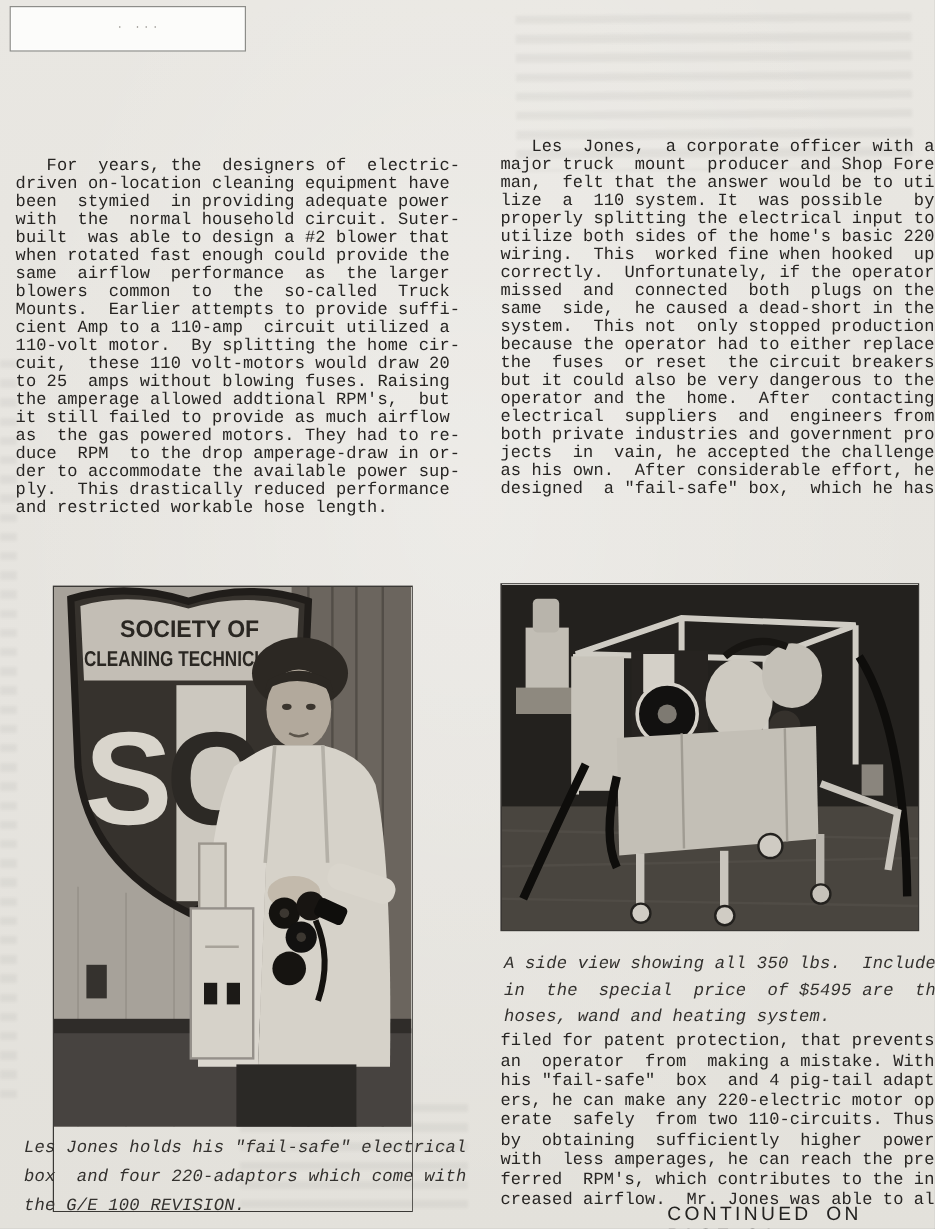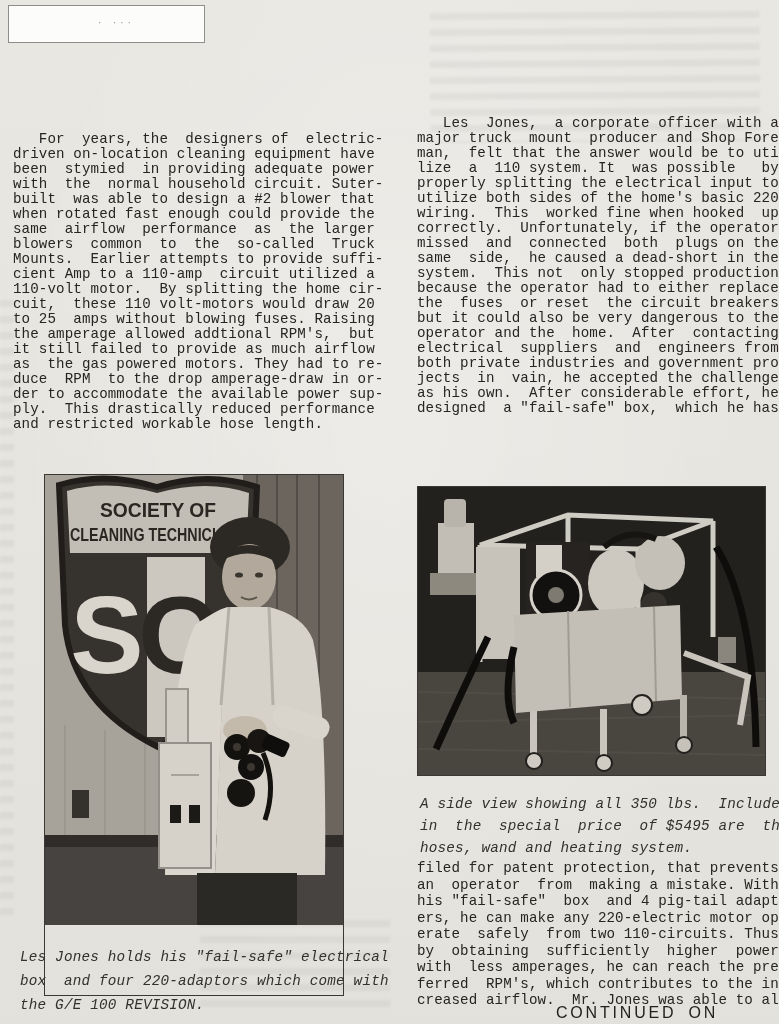--- a/index.html
+++ b/index.html
@@ -46,21 +46,21 @@
   .caption {
     position:absolute; white-space:pre; font-style:italic;
     font-size:14.3px; color:#33312e; letter-spacing:0.2px;
   }
   .cap-left  { left:20px;  top:945px; line-height:24px; }
   .cap-right { left:420px; top:794px; line-height:21.8px; }
   .photo {
     position:absolute; overflow:hidden;
     box-shadow:0 0 0 1px #3a3835;
   }
-  .photo-left  { left:45px;  top:475px; width:298px; height:520px;text-align:center; }
+  .photo-left  { left:45px;  top:489px; width:298px; height:520px;text-align:center; }
   .photo-right { left:418px; top:487px; width:347px; height:288px; }
   .continued {
     position:absolute; left:556px; top:1004px;
     font-family:"Liberation Sans","DejaVu Sans",sans-serif;
     font-weight:400; font-size:16px; letter-spacing:2.8px; word-spacing:5px;
     color:#232220;
   }
   svg { display:block; }
 </style>
 </head>

